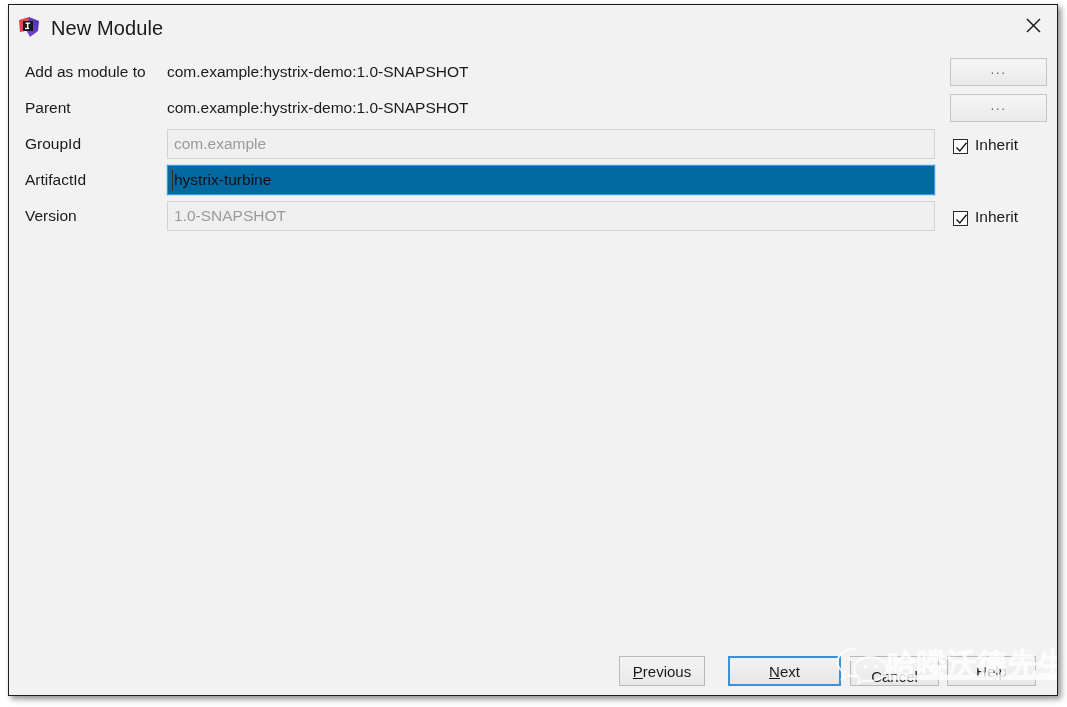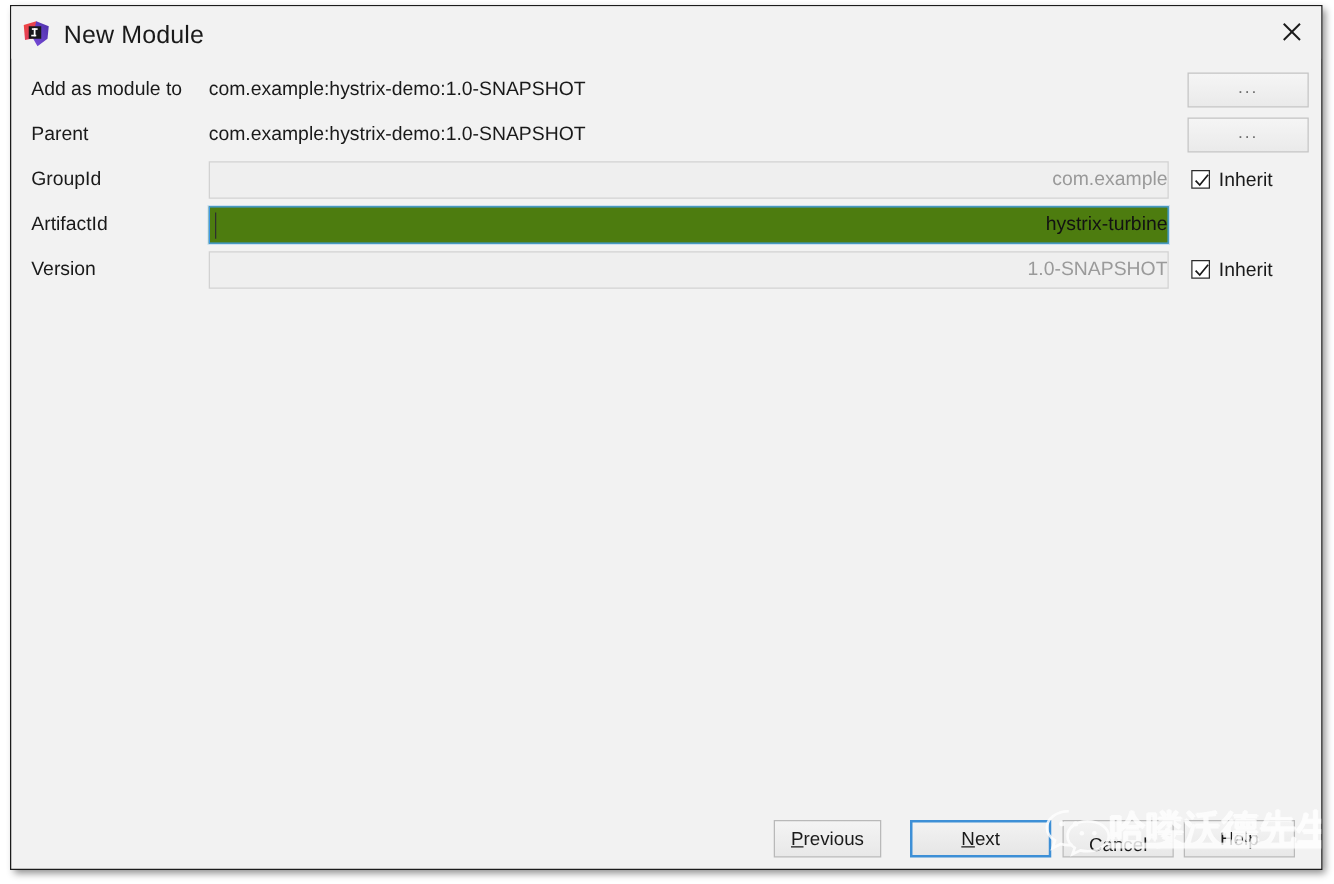--- a/index.html
+++ b/index.html
@@ -89,31 +89,30 @@
   }
 
   
   .field {
     position: absolute;
     left: 158px;
     top: 2px;
     width: 768px;
     height: 30px;
     font-size: 15.5px;
-    padding: 0 0 0 26px;
+    padding: 0 0 0 6px;
     line-height: 28px;
     background: #efefef;
     border: 1px solid #d2d2d2;
     color: #9a9a9a;
     white-space: nowrap;
     overflow: hidden;
-    text-align: right;
   }
   .field.enabled {
-    background: #4d7c0f;
+    background: #0369a1;
     border: 1px solid #3d9ae8;
     box-shadow: 0 0 0 1px rgba(61,154,232,0.22);
     color: #121212;
   }
   .caret {
     position: absolute;
     left: 4px;
     top: 4px;
     width: 1px;
     height: 21px;
@@ -139,21 +138,21 @@
     color: #6f6f6f;
     line-height: 8px;
     margin-bottom: 6px;
   }
 
   
   .inherit {
     position: absolute;
     left: 944px;
     display: flex;
-    align-items: flex-start;
+    align-items: flex-end;
     gap: 7px;
     cursor: pointer;
   }
   .cbox {
     width: 15px;
     height: 15px;
     background: #ffffff;
     border: 1px solid #2b2b2b;
     position: relative;
     flex: none;

